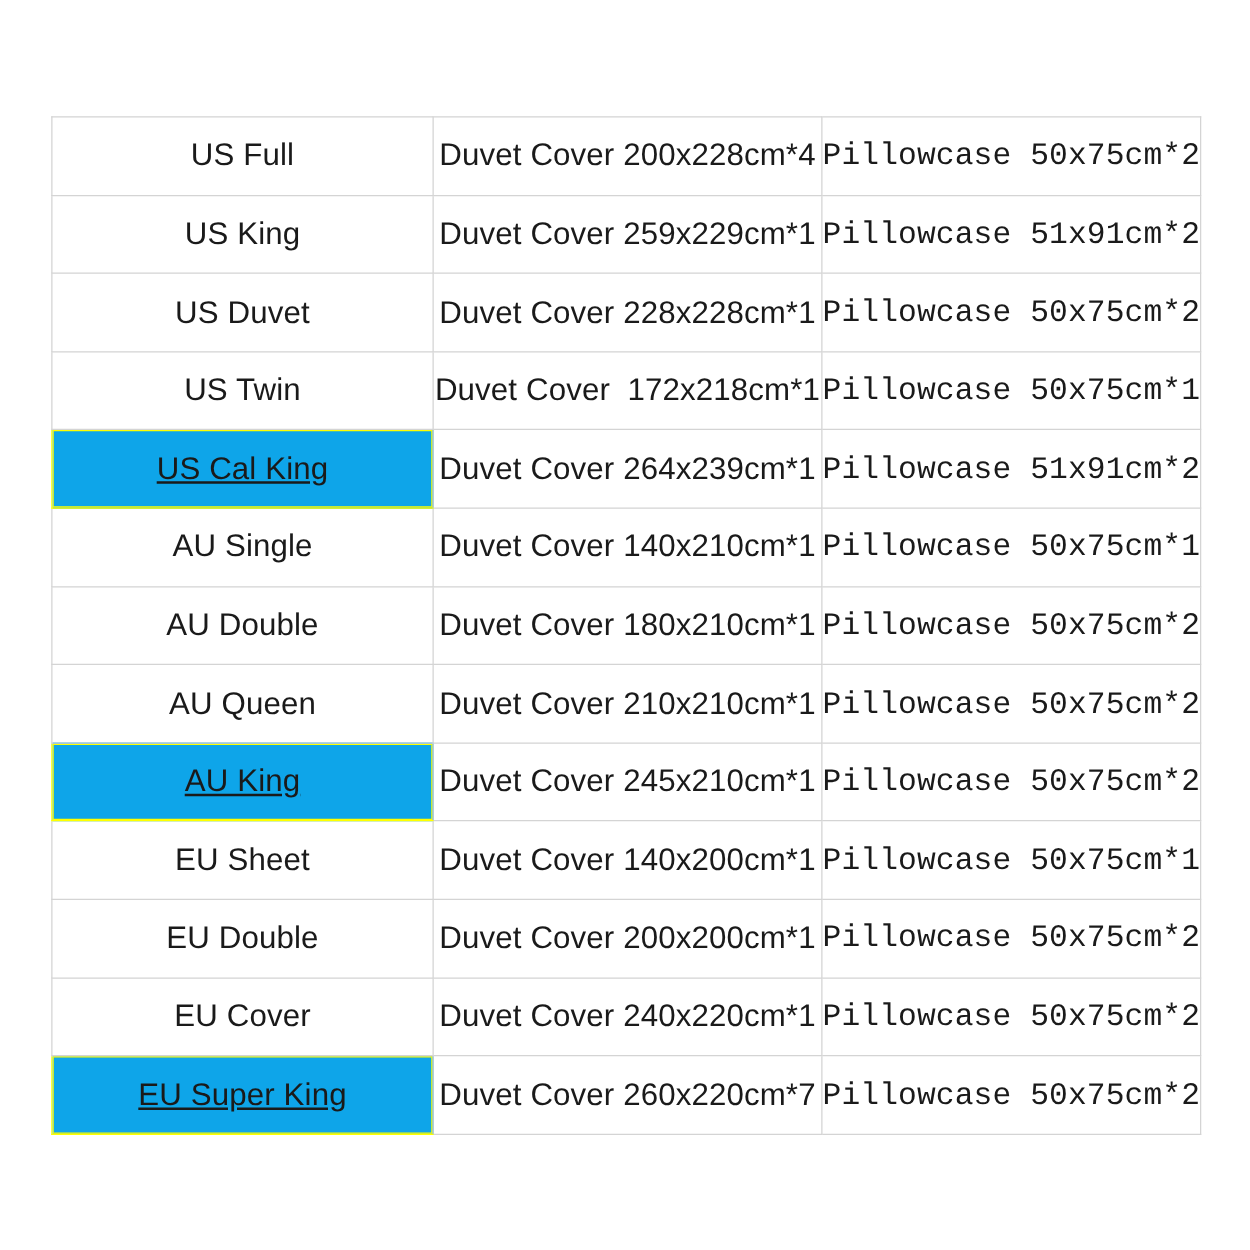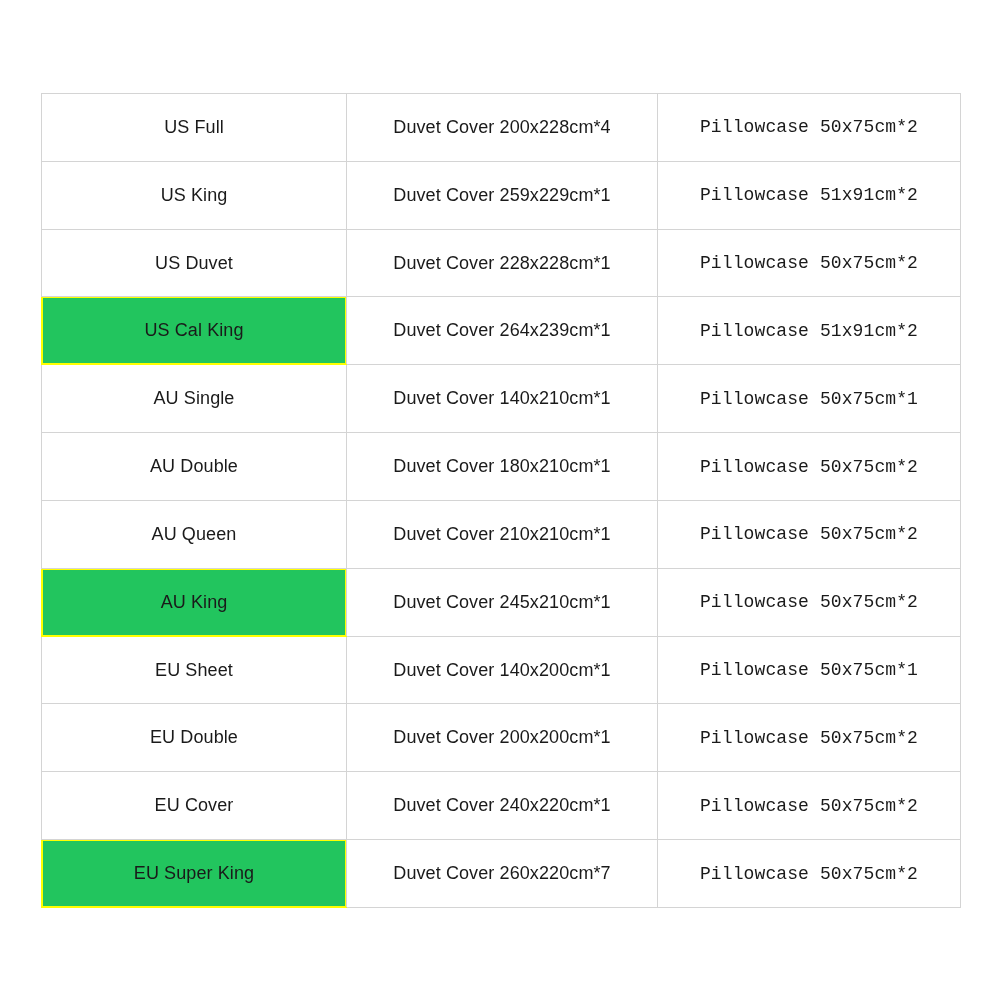--- a/index.html
+++ b/index.html
@@ -28,37 +28,38 @@
     border-collapse: collapse;
     table-layout: fixed;
     background: #ffffff;
   }
 
   table.size-chart td {
     border: 1px solid #d4d4d4;
     text-align: center;
     vertical-align: middle;
     color: #1a1a1a;
-    font-size: 18px;
+    font-size: 25px;
     font-weight: 400;
     letter-spacing: 0.1px;
     white-space: pre;
     padding: 0;
     height: 58.2px;
   }
 
   td.col-size      { width: 304px; }
   td.col-duvet     { width: 310px; }
   td.col-pillow    { width: 302px; font-family: Liberation Mono, monospace; }
 
   tr.highlight td.col-size {
-    background: #22c55e;
+    background: #0ea5e9;
     border-color: #ffff00;
     border-left-color: #ffff00;
     border-right-color: #d4d4d4;
+    text-decoration: underline;
   }
 
   
   tr.highlight td.col-size {
     box-shadow: 0 0 0 1px #ffff00 inset;
   }
 </style>
 </head>
 <body>
 
@@ -72,20 +73,25 @@
         </tr>
         <tr>
           <td class="col-size">US King</td>
           <td class="col-duvet">Duvet Cover 259x229cm*1</td>
           <td class="col-pillow">Pillowcase 51x91cm*2</td>
         </tr>
         <tr>
           <td class="col-size">US Duvet</td>
           <td class="col-duvet">Duvet Cover 228x228cm*1</td>
           <td class="col-pillow">Pillowcase 50x75cm*2</td>
+        </tr>
+        <tr>
+          <td class="col-size">US Twin</td>
+          <td class="col-duvet">Duvet Cover  172x218cm*1</td>
+          <td class="col-pillow">Pillowcase 50x75cm*1</td>
         </tr>
         <tr class="highlight">
           <td class="col-size">US Cal King</td>
           <td class="col-duvet">Duvet Cover 264x239cm*1</td>
           <td class="col-pillow">Pillowcase 51x91cm*2</td>
         </tr>
         <tr>
           <td class="col-size">AU Single</td>
           <td class="col-duvet">Duvet Cover 140x210cm*1</td>
           <td class="col-pillow">Pillowcase 50x75cm*1</td>

